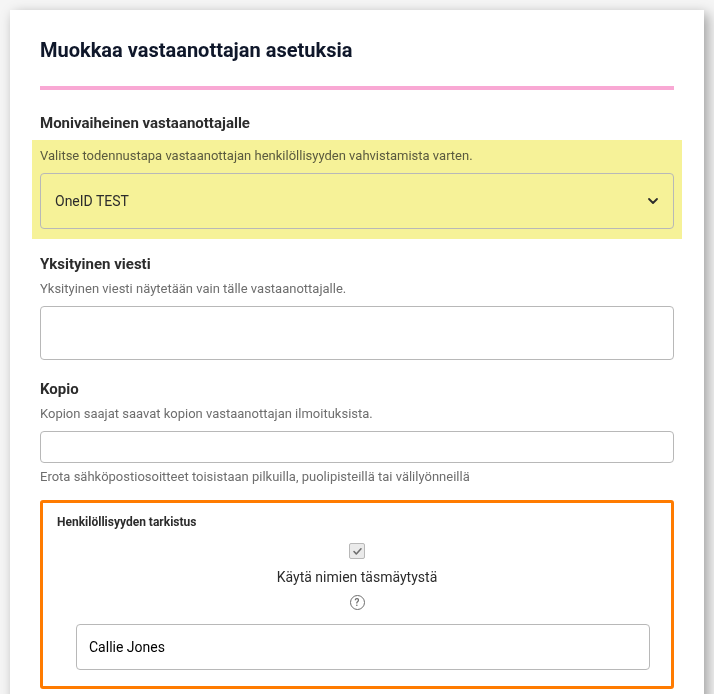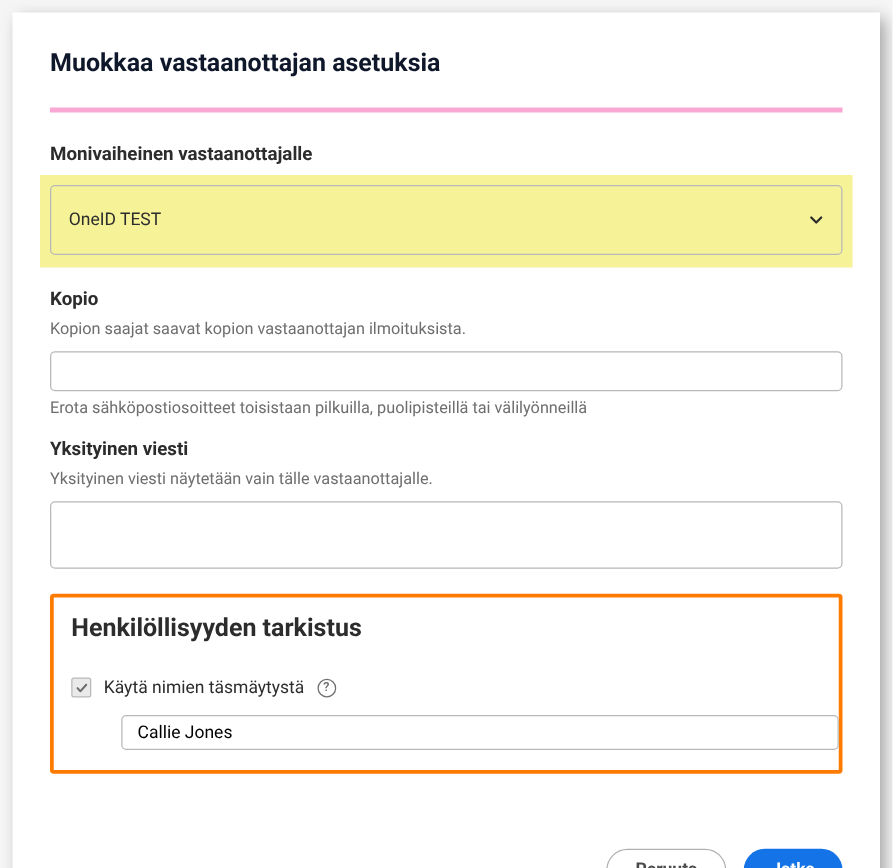--- a/index.html
+++ b/index.html
@@ -91,28 +91,29 @@
       color: #6e6e6e;
       margin-top: 6px;
     }
     .identity-box {
       border: 3px solid #ff7b00;
       border-radius: 3px;
       padding: 12px 14px 16px 14px;
       margin-top: 6px;
     }
     .identity-box .section-heading {
-      font-size: 20px;
-      margin-bottom: 28px;
+      font-size: 12px;
+      margin-bottom: 14px;
     }
     .checkbox-row {
       display: flex;
       align-items: center;
       gap: 10px;
       margin-bottom: 14px;
+      flex-direction: column;
     }
     .checkbox {
       width: 16px;
       height: 16px;
       border: 1px solid #b8b8b8;
       background: #eaeaea;
       border-radius: 2px;
       display: flex;
       align-items: center;
       justify-content: center;
@@ -132,27 +133,27 @@
       display: flex;
       align-items: center;
       justify-content: center;
       font-size: 10px;
       color: #6e6e6e;
       cursor: pointer;
       font-weight: 600;
     }
     .name-input {
       width: 100%;
-      height: 28px;
+      height: 46px;
       border: 1px solid #b8b8b8;
       border-radius: 4px;
       padding: 4px 12px;
       font-size: 14px;
       font-family: inherit;
-      margin-left: 40px;
+      margin-left: 19px;
       width: calc(100% - 26px);
     }
     .button-row {
       display: flex;
       justify-content: flex-end;
       gap: 14px;
       margin-top: 60px;
     }
     .btn {
       height: 34px;
@@ -177,43 +178,44 @@
 </head>
 <body>
 
 <div class="dialog">
 
   <h2 class="dialog-title">Muokkaa vastaanottajan asetuksia</h2>
 
   <div class="section-heading">Monivaiheinen vastaanottajalle</div>
 
   <div class="highlight-yellow">
+    <div class="hint">Valitse todennustapa vastaanottajan henkilöllisyyden vahvistamista varten.</div>
     <div class="select-wrap">
       <div class="select-box">
         <span>OneID TEST</span>
       </div>
       <span class="chevron">
         <svg width="14" height="14" viewBox="0 0 14 14">
             <path d="M3 5 L7 9 L11 5" stroke="#2c2c2c" stroke-width="1.8" fill="none" stroke-linecap="round" stroke-linejoin="round"></path>
           </svg>
       </span>
     </div>
   </div>
 
   <div class="field-block">
+    <div class="section-heading">Yksityinen viesti</div>
+    <div class="hint">Yksityinen viesti näytetään vain tälle vastaanottajalle.</div>
+    <textarea class="textarea" style=""></textarea>
+  </div>
+
+  <div class="field-block">
     <div class="section-heading">Kopio</div>
     <div class="hint">Kopion saajat saavat kopion vastaanottajan ilmoituksista.</div>
     <input type="text" class="text-input" value="" style="">
     <div class="hint-below">Erota sähköpostiosoitteet toisistaan pilkuilla, puolipisteillä tai välilyönneillä</div>
-  </div>
-
-  <div class="field-block">
-    <div class="section-heading">Yksityinen viesti</div>
-    <div class="hint">Yksityinen viesti näytetään vain tälle vastaanottajalle.</div>
-    <textarea class="textarea" style=""></textarea>
   </div>
 
   <div class="identity-box">
     <div class="section-heading">Henkilöllisyyden tarkistus</div>
     <div class="checkbox-row">
       <div class="checkbox">
         <svg width="11" height="11" viewBox="0 0 11 11">
             <path d="M2 5.5 L4.3 8 L9 2.8" stroke="#6e6e6e" stroke-width="1.6" fill="none" stroke-linecap="round" stroke-linejoin="round"></path>
           </svg>
       </div>

